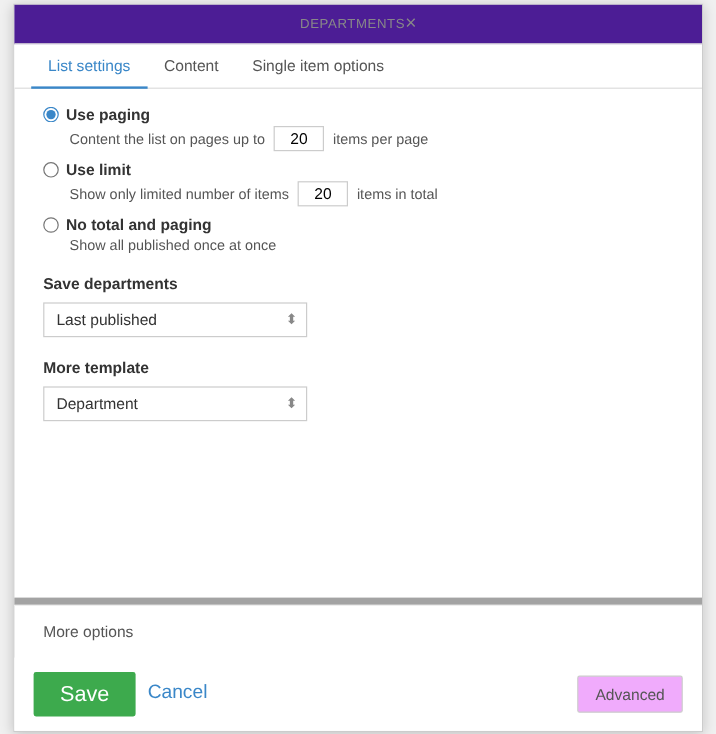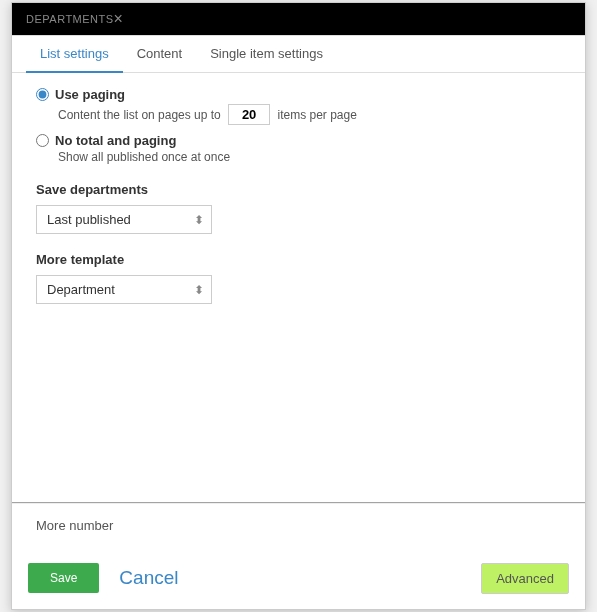--- a/index.html
+++ b/index.html
@@ -14,24 +14,24 @@
       height: 612px;
     }
     .modal {
       background: #fff;
       width: 575px;
       border: 1px solid #ccc;
       box-shadow: 0 2px 10px rgba(0,0,0,0.2);
     }
     .modal-header {
       display: flex;
-      justify-content: flex-start;
+      justify-content: center;
       align-items: center;
       padding: 8px 14px;
-      background: #000000;
+      background: #4c1d95;
       border-bottom: 1px solid #ddd;
     }
     .modal-title {
       font-size: 11px;
       color: #888;
       text-transform: uppercase;
       letter-spacing: 0.5px;
     }
     .close-btn {
       background: none;
@@ -55,21 +55,21 @@
       color: #555;
       border-bottom: 2px solid transparent;
       margin-bottom: -1px;
     }
     .tab.active {
       color: #3a87c8;
       border-bottom: 2px solid #3a87c8;
     }
     .modal-body {
       padding: 14px 24px;
-      border-bottom: 1px solid #a3a3a3;
+      border-bottom: 6px solid #a3a3a3;
       min-height: 430px;
     }
     .radio-group {
       margin-bottom: 14px;
     }
     .radio-item {
       margin-bottom: 8px;
     }
     .radio-label {
       display: flex;
@@ -88,33 +88,32 @@
       font-size: 12px;
       margin-top: 2px;
     }
     .inline-input {
       width: 42px;
       border: 1px solid #ccc;
       padding: 2px 4px;
       font-size: 13px;
       text-align: center;
       margin: 0 4px;
-      font-weight: bold;
     }
     .section-label {
       font-weight: bold;
       color: #333;
       margin-bottom: 8px;
       margin-top: 18px;
       display: block;
     }
     .select-wrapper {
       position: relative;
       display: inline-block;
-      width: 176px;
+      width: 220px;
     }
     .select-wrapper select {
       width: 100%;
       padding: 6px 28px 6px 10px;
       border: 1px solid #ccc;
       background: #fff;
       font-size: 13px;
       color: #333;
       appearance: none;
       -webkit-appearance: none;
@@ -143,35 +142,35 @@
       display: flex;
       align-items: center;
       padding: 12px 16px;
       background: #fff;
     }
     .btn-save {
       background: #3daa4d;
       color: #fff;
       border: none;
       padding: 8px 22px;
-      font-size: 12px;
+      font-size: 18px;
       cursor: pointer;
       border-radius: 2px;
     }
     .btn-cancel {
       background: none;
       border: none;
       color: #3a87c8;
-      font-size: 19px;
-      cursor: pointer;
-      margin-left: 16px;
+      font-size: 16px;
+      cursor: pointer;
+      margin-left: 6px;
       padding: 8px 4px;
     }
     .btn-advanced {
-      background: #bef264;
+      background: #f0abfc;
       border: 1px solid #ccc;
       color: #555;
       font-size: 13px;
       cursor: pointer;
       padding: 7px 14px;
       margin-left: auto;
       border-radius: 2px;
     }
     .section-divider {
       margin-bottom: 14px;
@@ -182,39 +181,50 @@
 
 <div class="modal">
   <div class="modal-header">
     <span class="modal-title">DEPARTMENTS</span>
     <button class="close-btn">×</button>
   </div>
 
   <div class="tabs">
     <div class="tab active">List settings</div>
     <div class="tab">Content</div>
-    <div class="tab">Single item settings</div>
+    <div class="tab">Single item options</div>
   </div>
 
   <div class="modal-body">
 
     <div class="radio-group section-divider">
 
       <div class="radio-item">
         <label class="radio-label">
           <input type="radio" name="paging" checked="" style="">
           <span>Use paging</span>
         </label>
         <div class="radio-desc">
           <span>Content the list on pages up to</span>
           <input type="text" class="inline-input" value="20" style="">
           <span>items per page</span>
         </div>
       </div>
 
+      <div class="radio-item">
+        <label class="radio-label">
+          <input type="radio" name="paging" style="">
+          <span>Use limit</span>
+        </label>
+        <div class="radio-desc">
+          <span>Show only limited number of items</span>
+          <input type="text" class="inline-input" value="20" style="">
+          <span>items in total</span>
+        </div>
+      </div>
 
       <div class="radio-item">
         <label class="radio-label">
           <input type="radio" name="paging" style="">
           <span>No total and paging</span>
         </label>
         <div class="radio-desc">Show all published once at once</div>
       </div>
 
     </div>
@@ -240,21 +250,21 @@
           <option>Default</option>
           <option>Custom</option>
         </select>
         <span class="select-arrow">⬍</span>
       </div>
     </div>
 
   </div>
 
   <div class="more-options-section">
-    <a class="more-options-link" href="#">More number</a>
+    <a class="more-options-link" href="#">More options</a>
   </div>
 
   <div class="modal-footer">
     <button class="btn-save">Save</button>
     <button class="btn-cancel">Cancel</button>
     <button class="btn-advanced">Advanced</button>
   </div>
 </div>
 
 </body></html>

